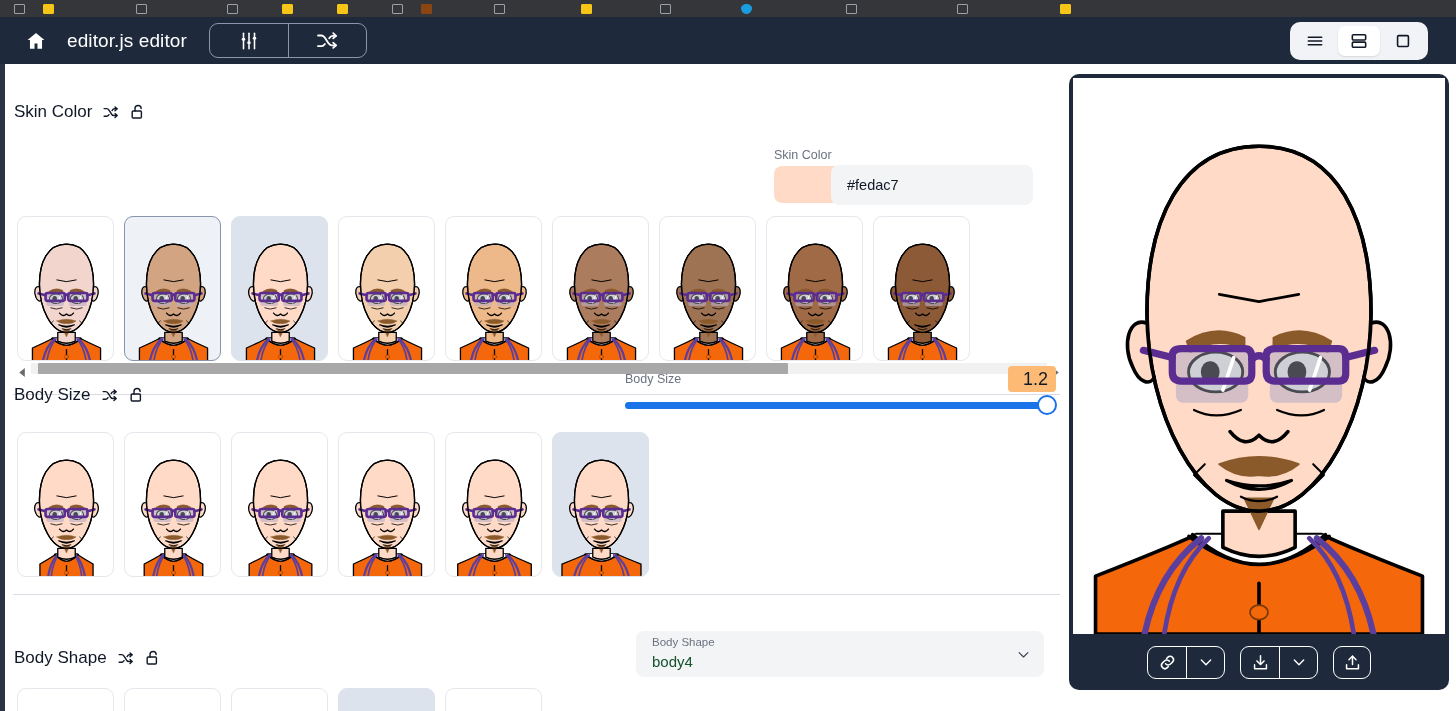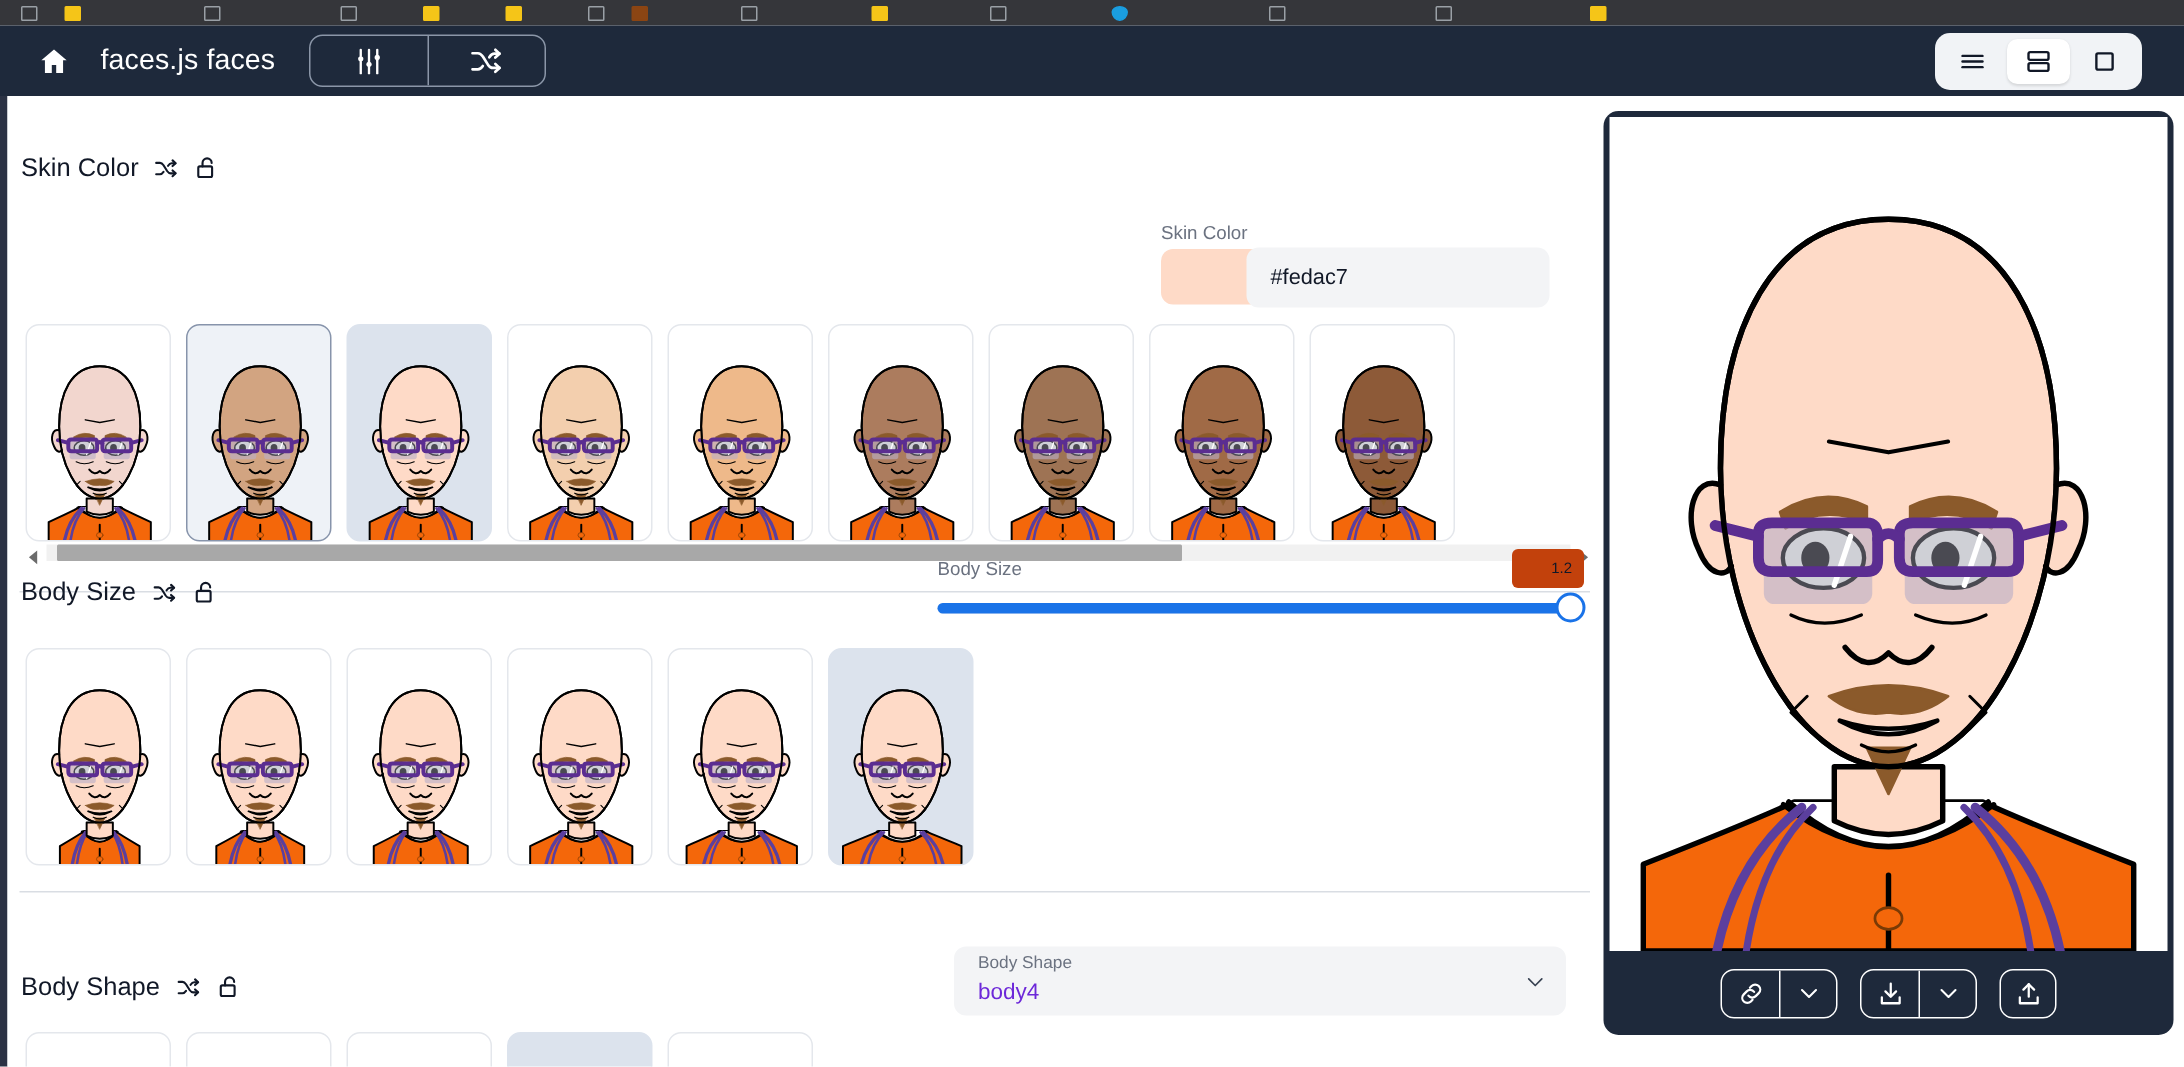--- a/index.html
+++ b/index.html
@@ -128,22 +128,22 @@
     font-size: 14.5px; color: #111827;
     padding: 0 16px;
     font-family: "Liberation Sans", sans-serif;
     display: flex; align-items: center;
   }
 
   
   .slider-val {
     position: absolute;
     width: 48px; height: 26px;
-    background: #c2410c; border-radius: 4px;
-    font-size: 10px; color: #111827;
+    background: #fdba74; border-radius: 4px;
+    font-size: 18px; color: #111827;
     display: flex; align-items: center; justify-content: flex-end;
     padding-right: 8px;
   }
   .slider-track {
     position: absolute;
     height: 7px; border-radius: 4px; background: #e5e7eb;
     cursor: pointer;
   }
   .slider-fill {
     position: absolute; left: 0; top: 0; height: 7px;
@@ -162,21 +162,21 @@
     width: 408px; height: 46px;
     background: #f3f4f6; border-radius: 8px;
     cursor: pointer;
   }
   .select-label {
     position: absolute; left: 16px; top: 5px;
     font-size: 11.5px; color: #6b7280;
   }
   .select-value {
     position: absolute; left: 16px; top: 22px;
-    font-size: 15px; color: #6d28d9;
+    font-size: 15px; color: #14532d;
   }
   .select-chev {
     position: absolute; right: 13px; top: 16px;
   }
 
   
   .strip { position: absolute; display: flex; gap: 10px; }
   .card {
     width: 97px; height: 145px;
     border-radius: 9px;
@@ -297,21 +297,21 @@
     </div>
 </div>
 
 <div class="appbar">
   <span class="home-icon">
     <svg width="22" height="22" viewBox="0 0 24 24">
         <path d="M12 3.2 2.8 11h2.6v9.4h5V14.6h3.2v5.8h5V11h2.6Z" fill="#ffffff"></path>
       </svg>
   </span>
 
-  <span class="app-title">faces.js faces</span>
+  <span class="app-title">editor.js editor</span>
 
   <div class="seg-group">
     <div class="seg-btn">
       <svg width="22" height="22" viewBox="0 0 24 24" fill="none" stroke="#fff" stroke-width="1.7" stroke-linecap="round">
         <line x1="6" y1="3.5" x2="6" y2="8"></line>
           <line x1="6" y1="12" x2="6" y2="20.5"></line>
         <line x1="12" y1="3.5" x2="12" y2="12"></line>
           <line x1="12" y1="16" x2="12" y2="20.5"></line>
         <line x1="18" y1="3.5" x2="18" y2="7"></line>
           <line x1="18" y1="11" x2="18" y2="20.5"></line>

